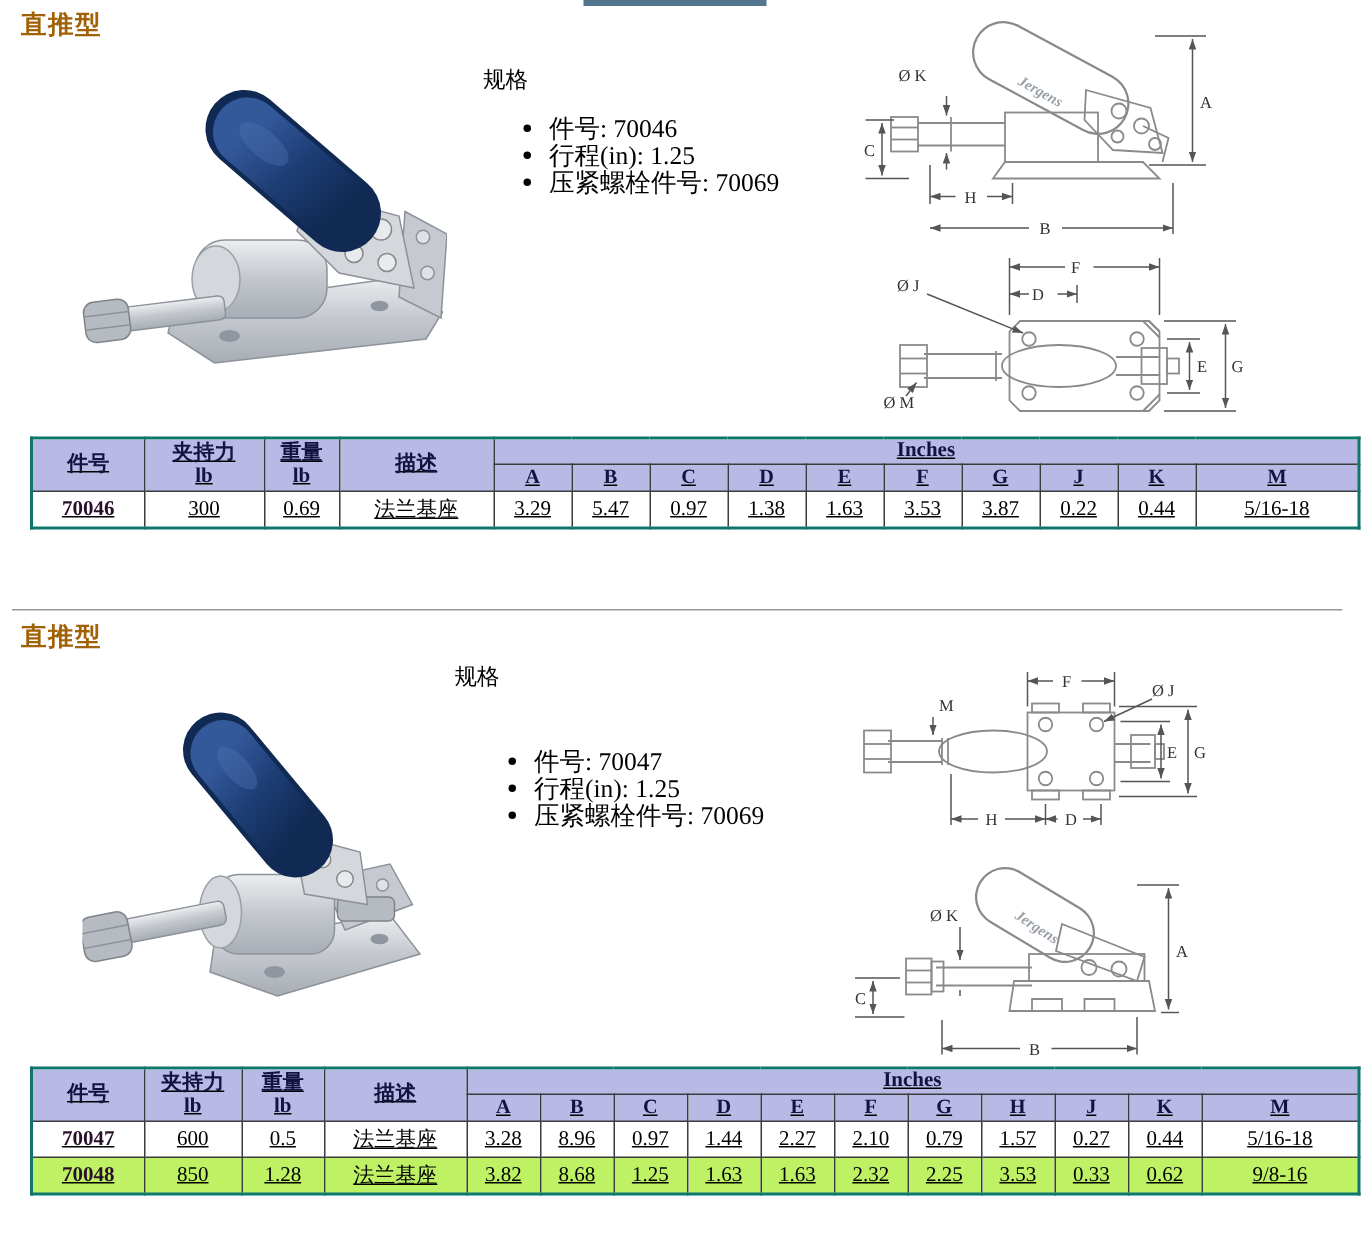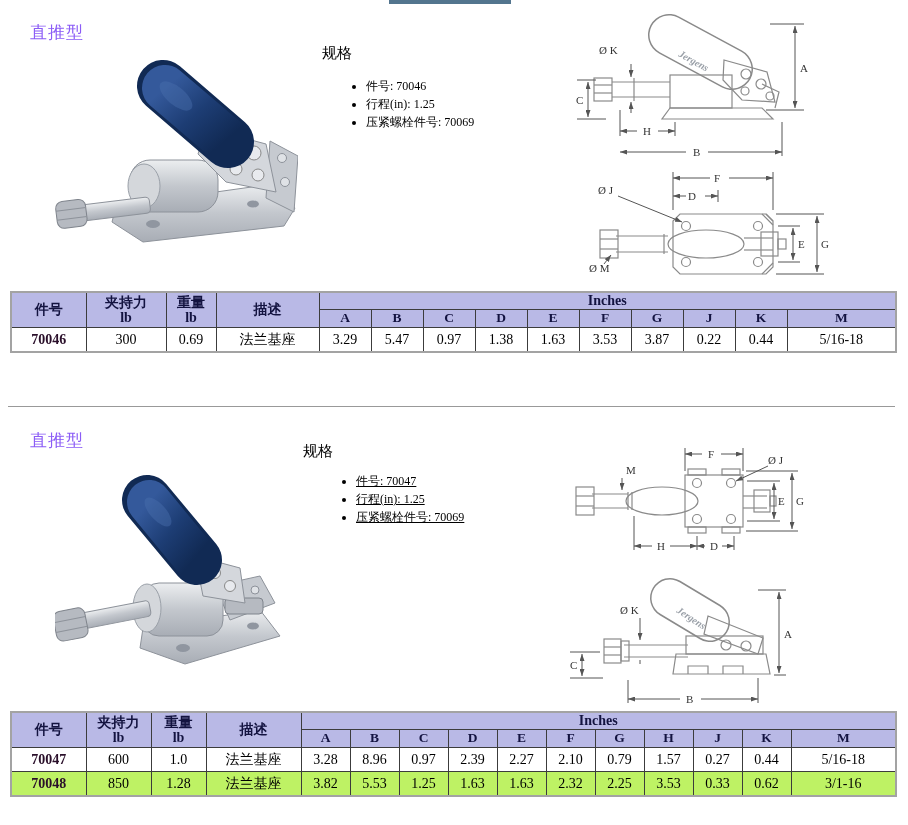--- a/index.html
+++ b/index.html
@@ -1,34 +1,34 @@
 <!DOCTYPE html>
 <html><head>
 <meta charset="utf-8">
 <style>
   html,body{margin:0;padding:0;background:#fff;}
   body{font-family:"Liberation Serif","DejaVu Serif",serif;color:#000;}
   .page{position:relative;width:908px;height:825px;background:#fff;overflow:hidden;}
   .topbar{position:absolute;left:389px;top:0;width:122px;height:4px;background:#53758e;}
-  .sec-title{position:absolute;left:14px;margin:16px;font-size:17px;font-weight:normal;letter-spacing:1px;color:#8b5cf6;}
+  .sec-title{position:absolute;left:14px;margin:0;font-size:17px;font-weight:bold;letter-spacing:1px;color:#a16207;}
   .t1{top:5px;} .t2{top:413px;}
   .specs-h{position:absolute;font-size:15px;}
   .sh1{left:322px;top:44px;} .sh2{left:303px;top:442px;}
-  .spec-list{position:absolute;margin:0;padding-left:17px;font-size:12px;line-height:18px;list-style-type:disc;}
-  .sl1{left:349px;top:77px;} .sl2a{left:339px;top:472px;text-decoration:underline;} .sl2b{left:339px;top:560px;}
+  .spec-list{position:absolute;margin:0;padding-left:17px;font-size:17px;line-height:18px;list-style-type:disc;}
+  .sl1{left:349px;top:77px;} .sl2a{left:339px;top:499px;} .sl2b{left:339px;top:560px;}
   .sep{position:absolute;left:8px;top:406px;width:887px;height:1px;background:#999;}
   .photo{position:absolute;}
   .ph1{left:48px;top:56px;width:250px;height:192px;}
   .ph2{left:55px;top:468px;width:228px;height:208px;}
   .diagram{position:absolute;}
   .dg-s1side{left:574px;top:12px;width:332px;height:150px;}
   .dg-s1top{left:588px;top:162px;width:318px;height:126px;}
   .dg-s2top{left:562px;top:426px;width:344px;height:138px;}
   .dg-s2side{left:558px;top:560px;width:348px;height:152px;}
-  .spec-table{position:absolute;left:10px;border-collapse:collapse;table-layout:fixed;background:#fff;border:2px solid #a3a3a3;}
+  .spec-table{position:absolute;left:20px;border-collapse:collapse;table-layout:fixed;background:#fff;border:2px solid #0f766e;text-decoration:underline;}
   .tb1{top:291px;width:885px;}
   .tb2{top:711px;width:885px;}
   .spec-table th,.spec-table td{border:1px solid #3c3c3c;text-align:center;vertical-align:middle;padding:0;overflow:hidden;}
   .spec-table th{background:#b9b9e6;color:#131340;font-weight:bold;font-size:14px;white-space:pre-line;line-height:1.08;}
   .spec-table tr.inchrow th{height:16px;}
   .spec-table tr.sub th{height:17px;font-size:13.5px;}
   .spec-table td{font-size:14px;height:23px;background:#fff;}
   .spec-table td.part{font-weight:bold;color:#2a0f2a;}
   .spec-table tr.alt td{background:#bef264;}
   svg text{font-family:"Liberation Serif","DejaVu Serif",serif;}
@@ -457,47 +457,47 @@
       <th>F</th>
       <th>G</th>
       <th>H</th>
       <th>J</th>
       <th>K</th>
       <th>M</th>
     </tr>
     <tr>
       <td class="part">70047</td>
       <td>600</td>
-      <td>1.0</td>
+      <td>0.5</td>
       <td>法兰基座</td>
       <td>3.28</td>
       <td>8.96</td>
       <td>0.97</td>
-      <td>2.39</td>
+      <td>1.44</td>
       <td>2.27</td>
       <td>2.10</td>
       <td>0.79</td>
       <td>1.57</td>
       <td>0.27</td>
       <td>0.44</td>
       <td>5/16-18</td>
     </tr>
     <tr class="alt">
       <td class="part">70048</td>
       <td>850</td>
       <td>1.28</td>
       <td>法兰基座</td>
       <td>3.82</td>
-      <td>5.53</td>
+      <td>8.68</td>
       <td>1.25</td>
       <td>1.63</td>
       <td>1.63</td>
       <td>2.32</td>
       <td>2.25</td>
       <td>3.53</td>
       <td>0.33</td>
       <td>0.62</td>
-      <td>3/1-16</td>
+      <td>9/8-16</td>
     </tr>
   </tbody>
     </table>
 
 </div>
 
 </body></html>

